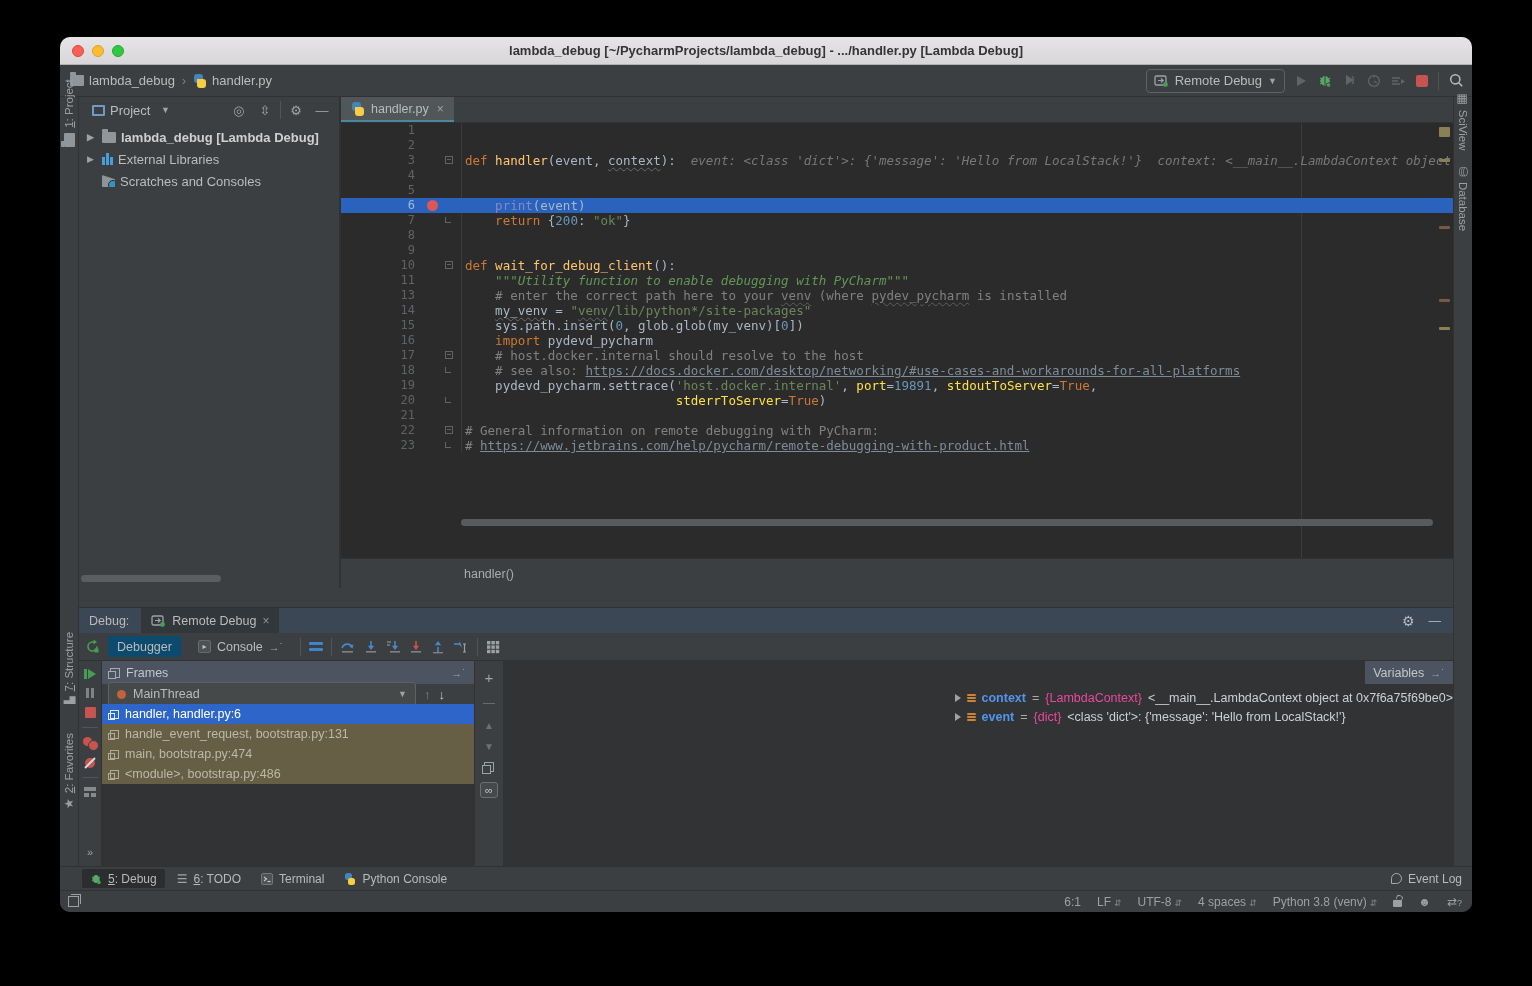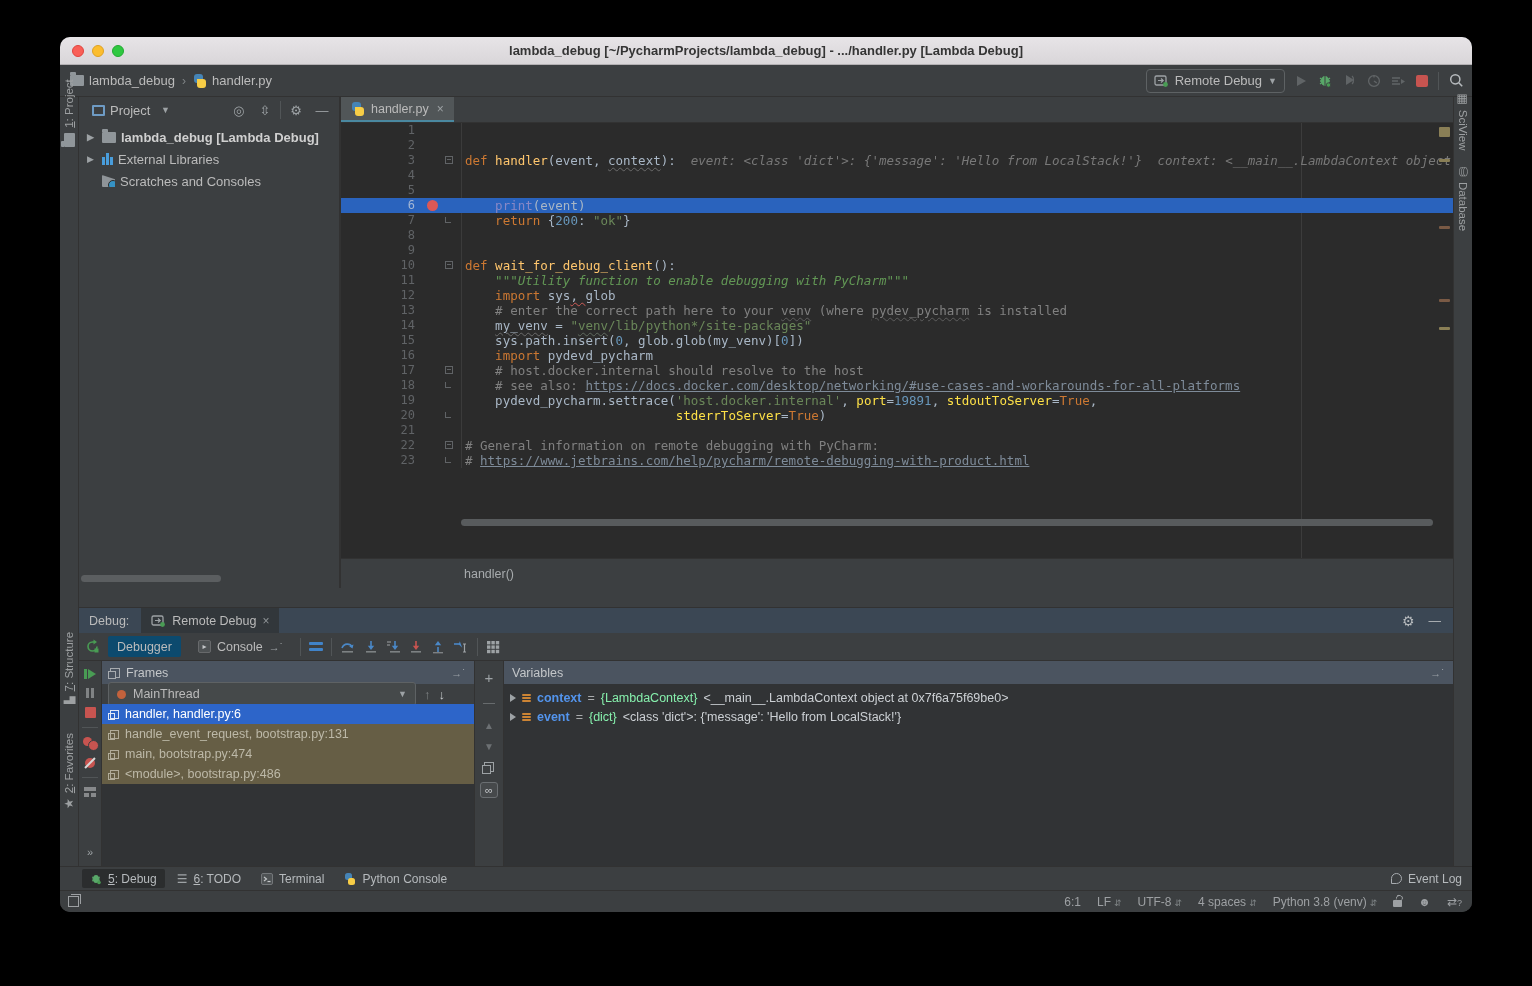--- a/index.html
+++ b/index.html
@@ -149,27 +149,27 @@
   .frow.library{background:#665e45;}
   .frow .fic{width:9px;height:9px;border:1px solid currentColor;position:relative;box-sizing:border-box;opacity:.85;flex:0 0 auto}
   .frow .fic:before{content:"";position:absolute;left:-3px;top:2px;width:5px;height:5px;border:1px solid currentColor;}
   
   .midstrip{width:28px;flex:0 0 auto;background:#3c3f41;border-right:1px solid #323232;display:flex;
     flex-direction:column;align-items:center;padding-top:8px;gap:10px;color:#9da2a5;font-size:12px;}
   .midstrip .glasses{border:1px solid #6b6f72;border-radius:3px;background:#46494b;padding:1px 4px;color:#c3c6c9;font-size:11px}
   .copy-ic{width:10px;height:10px;border:1px solid #9da2a5;position:relative;box-sizing:border-box}
   .copy-ic:before{content:"";position:absolute;left:-3px;top:2px;width:7px;height:7px;background:#3c3f41;border:1px solid #9da2a5}
   
-  .vars{flex:1 1 auto;display:flex;flex-direction:column;background:#313335;min-width:0;}
+  .vars{flex:1 1 auto;display:flex;flex-direction:column;background:#313335;min-width:0;align-items:flex-end;}
   .vrow{height:19px;display:flex;align-items:center;gap:6px;padding-left:6px;font-size:12.5px;white-space:nowrap;}
   .vrow .tri{width:0;height:0;border-left:6px solid #9da2a5;border-top:4px solid transparent;border-bottom:4px solid transparent;flex:0 0 auto}
   .var-ic{display:inline-flex;flex-direction:column;gap:1px;flex:0 0 auto}
   .var-ic i{width:9px;height:2px;background:#cc8434;border-radius:1px;display:block}
   .vname{color:#5394ec;font-weight:bold}
-  .veq{color:#a9abad}.vtype{color:#86efac}.vval{color:#ccd0d4}
+  .veq{color:#a9abad}.vtype{color:#ec4899}.vval{color:#ccd0d4}
   
   .bbar{height:23px;flex:0 0 auto;background:#3c3f41;border-top:1px solid #323232;display:flex;
     align-items:center;padding:0 10px 0 22px;gap:4px;color:#b6babd;font-size:12px;}
   .bitem{height:19px;display:flex;align-items:center;gap:6px;padding:0 8px;border-radius:2px;}
   .bitem.sel{background:#2b2d2e;}
   .bitem u{text-decoration:underline}
   .bbar .right{margin-left:auto;display:flex;align-items:center;gap:6px}
   .bubble{width:11px;height:11px;border:1.5px solid #a7abaf;border-radius:50% 50% 50% 0;box-sizing:border-box}
   .statusbar{height:21px;flex:0 0 auto;background:#3c3f41;border-top:1px solid #323232;display:flex;
     align-items:center;color:#9da0a3;font-size:12px;padding:0 10px 0 8px;gap:18px;}
@@ -338,21 +338,20 @@
                 <div class="codeline"><div class="gut"><span class="num">2</span></div><div class="ct"></div></div>
                 <div class="codeline"><div class="gut"><span class="num">3</span><span class="fold start"></span></div><div class="ct"><span class="t-k">def </span><span class="t-f">handler</span><span class="t-d">(event, </span><span class="t-w">context</span><span class="t-d">):</span><span class="t-hint">  event: &lt;class 'dict'&gt;: {'message': 'Hello from LocalStack!'}  context: &lt;__main__.LambdaContext object at 0x7f6a75f69be0&gt;</span></div></div>
                 <div class="codeline"><div class="gut"><span class="num">4</span></div></div>
                 <div class="codeline"><div class="gut"><span class="num">5</span></div><div class="ct"></div></div>
                 <div class="codeline exec"><div class="gut"><span class="num">6</span><span class="bpdot"></span></div><div class="ct"><span class="t-d">    </span><span class="t-b">print</span><span class="t-d">(event)</span></div></div>
                 <div class="codeline"><div class="gut"><span class="num">7</span><span class="fold end"></span></div><div class="ct"><span class="t-d">    </span><span class="t-k">return</span><span class="t-d"> {</span><span class="t-n">200</span><span class="t-d">: </span><span class="t-s">"ok"</span><span class="t-d">}</span></div></div>
                 <div class="codeline"><div class="gut"><span class="num">8</span></div><div class="ct"></div></div>
                 <div class="codeline"><div class="gut"><span class="num">9</span></div><div class="ct"></div></div>
                 <div class="codeline"><div class="gut"><span class="num">10</span><span class="fold start"></span></div><div class="ct"><span class="t-k">def </span><span class="t-f">wait_for_debug_client</span><span class="t-d">():</span></div></div>
                 <div class="codeline"><div class="gut"><span class="num">11</span></div><div class="ct"><span class="t-doc">    """Utility function to enable debugging with PyCharm"""</span></div></div>
-                <div class="codeline"><div class="gut"><span class="num">12</span></div><div class="ct"><span class="t-d">    </span><span class="t-k">import</span><span class="t-d"> sys</span><span class="t-rw">, </span><span class="t-d">glob</span></div></div>
                 <div class="codeline"><div class="gut"><span class="num">13</span></div><div class="ct"><span class="t-c">    # enter the correct path here to your </span><span class="t-cw">venv</span><span class="t-c"> (where </span><span class="t-cw">pydev_pycharm</span><span class="t-c"> is installed</span></div></div>
                 <div class="codeline"><div class="gut"><span class="num">14</span></div><div class="ct"><span class="t-d">    </span><span class="t-w">my_venv</span><span class="t-d"> = </span><span class="t-s">"</span><span class="t-sw">venv</span><span class="t-s">/lib/python*/site-packages"</span></div></div>
                 <div class="codeline"><div class="gut"><span class="num">15</span></div><div class="ct"><span class="t-d">    sys.path.insert(</span><span class="t-n">0</span><span class="t-d">, glob.glob(my_venv)[</span><span class="t-n">0</span><span class="t-d">])</span></div></div>
                 <div class="codeline"><div class="gut"><span class="num">16</span></div><div class="ct"><span class="t-d">    </span><span class="t-k">import</span><span class="t-d"> pydevd_pycharm</span></div></div>
                 <div class="codeline"><div class="gut"><span class="num">17</span><span class="fold start"></span></div><div class="ct"><span class="t-c">    # host.docker.internal should resolve to the host</span></div></div>
                 <div class="codeline"><div class="gut"><span class="num">18</span><span class="fold end"></span></div><div class="ct"><span class="t-c">    # see also: </span><span class="t-lnk">https://docs.docker.com/desktop/networking/#use-cases-and-workarounds-for-all-platforms</span></div></div>
                 <div class="codeline"><div class="gut"><span class="num">19</span></div><div class="ct"><span class="t-d">    pydevd_pycharm.settrace(</span><span class="t-s">'host.docker.internal'</span><span class="t-d">, </span><span class="t-p">port</span><span class="t-d">=</span><span class="t-n">19891</span><span class="t-d">, </span><span class="t-p">stdoutToServer</span><span class="t-d">=</span><span class="t-k">True</span><span class="t-d">,</span></div></div>
                 <div class="codeline"><div class="gut"><span class="num">20</span><span class="fold end"></span></div><div class="ct"><span class="t-d">                            </span><span class="t-p">stderrToServer</span><span class="t-d">=</span><span class="t-k">True</span><span class="t-d">)</span></div></div>
                 <div class="codeline"><div class="gut"><span class="num">21</span></div><div class="ct"></div></div>
                 <div class="codeline"><div class="gut"><span class="num">22</span><span class="fold start"></span></div><div class="ct"><span class="t-c"># General information on remote debugging with PyCharm:</span></div></div>

